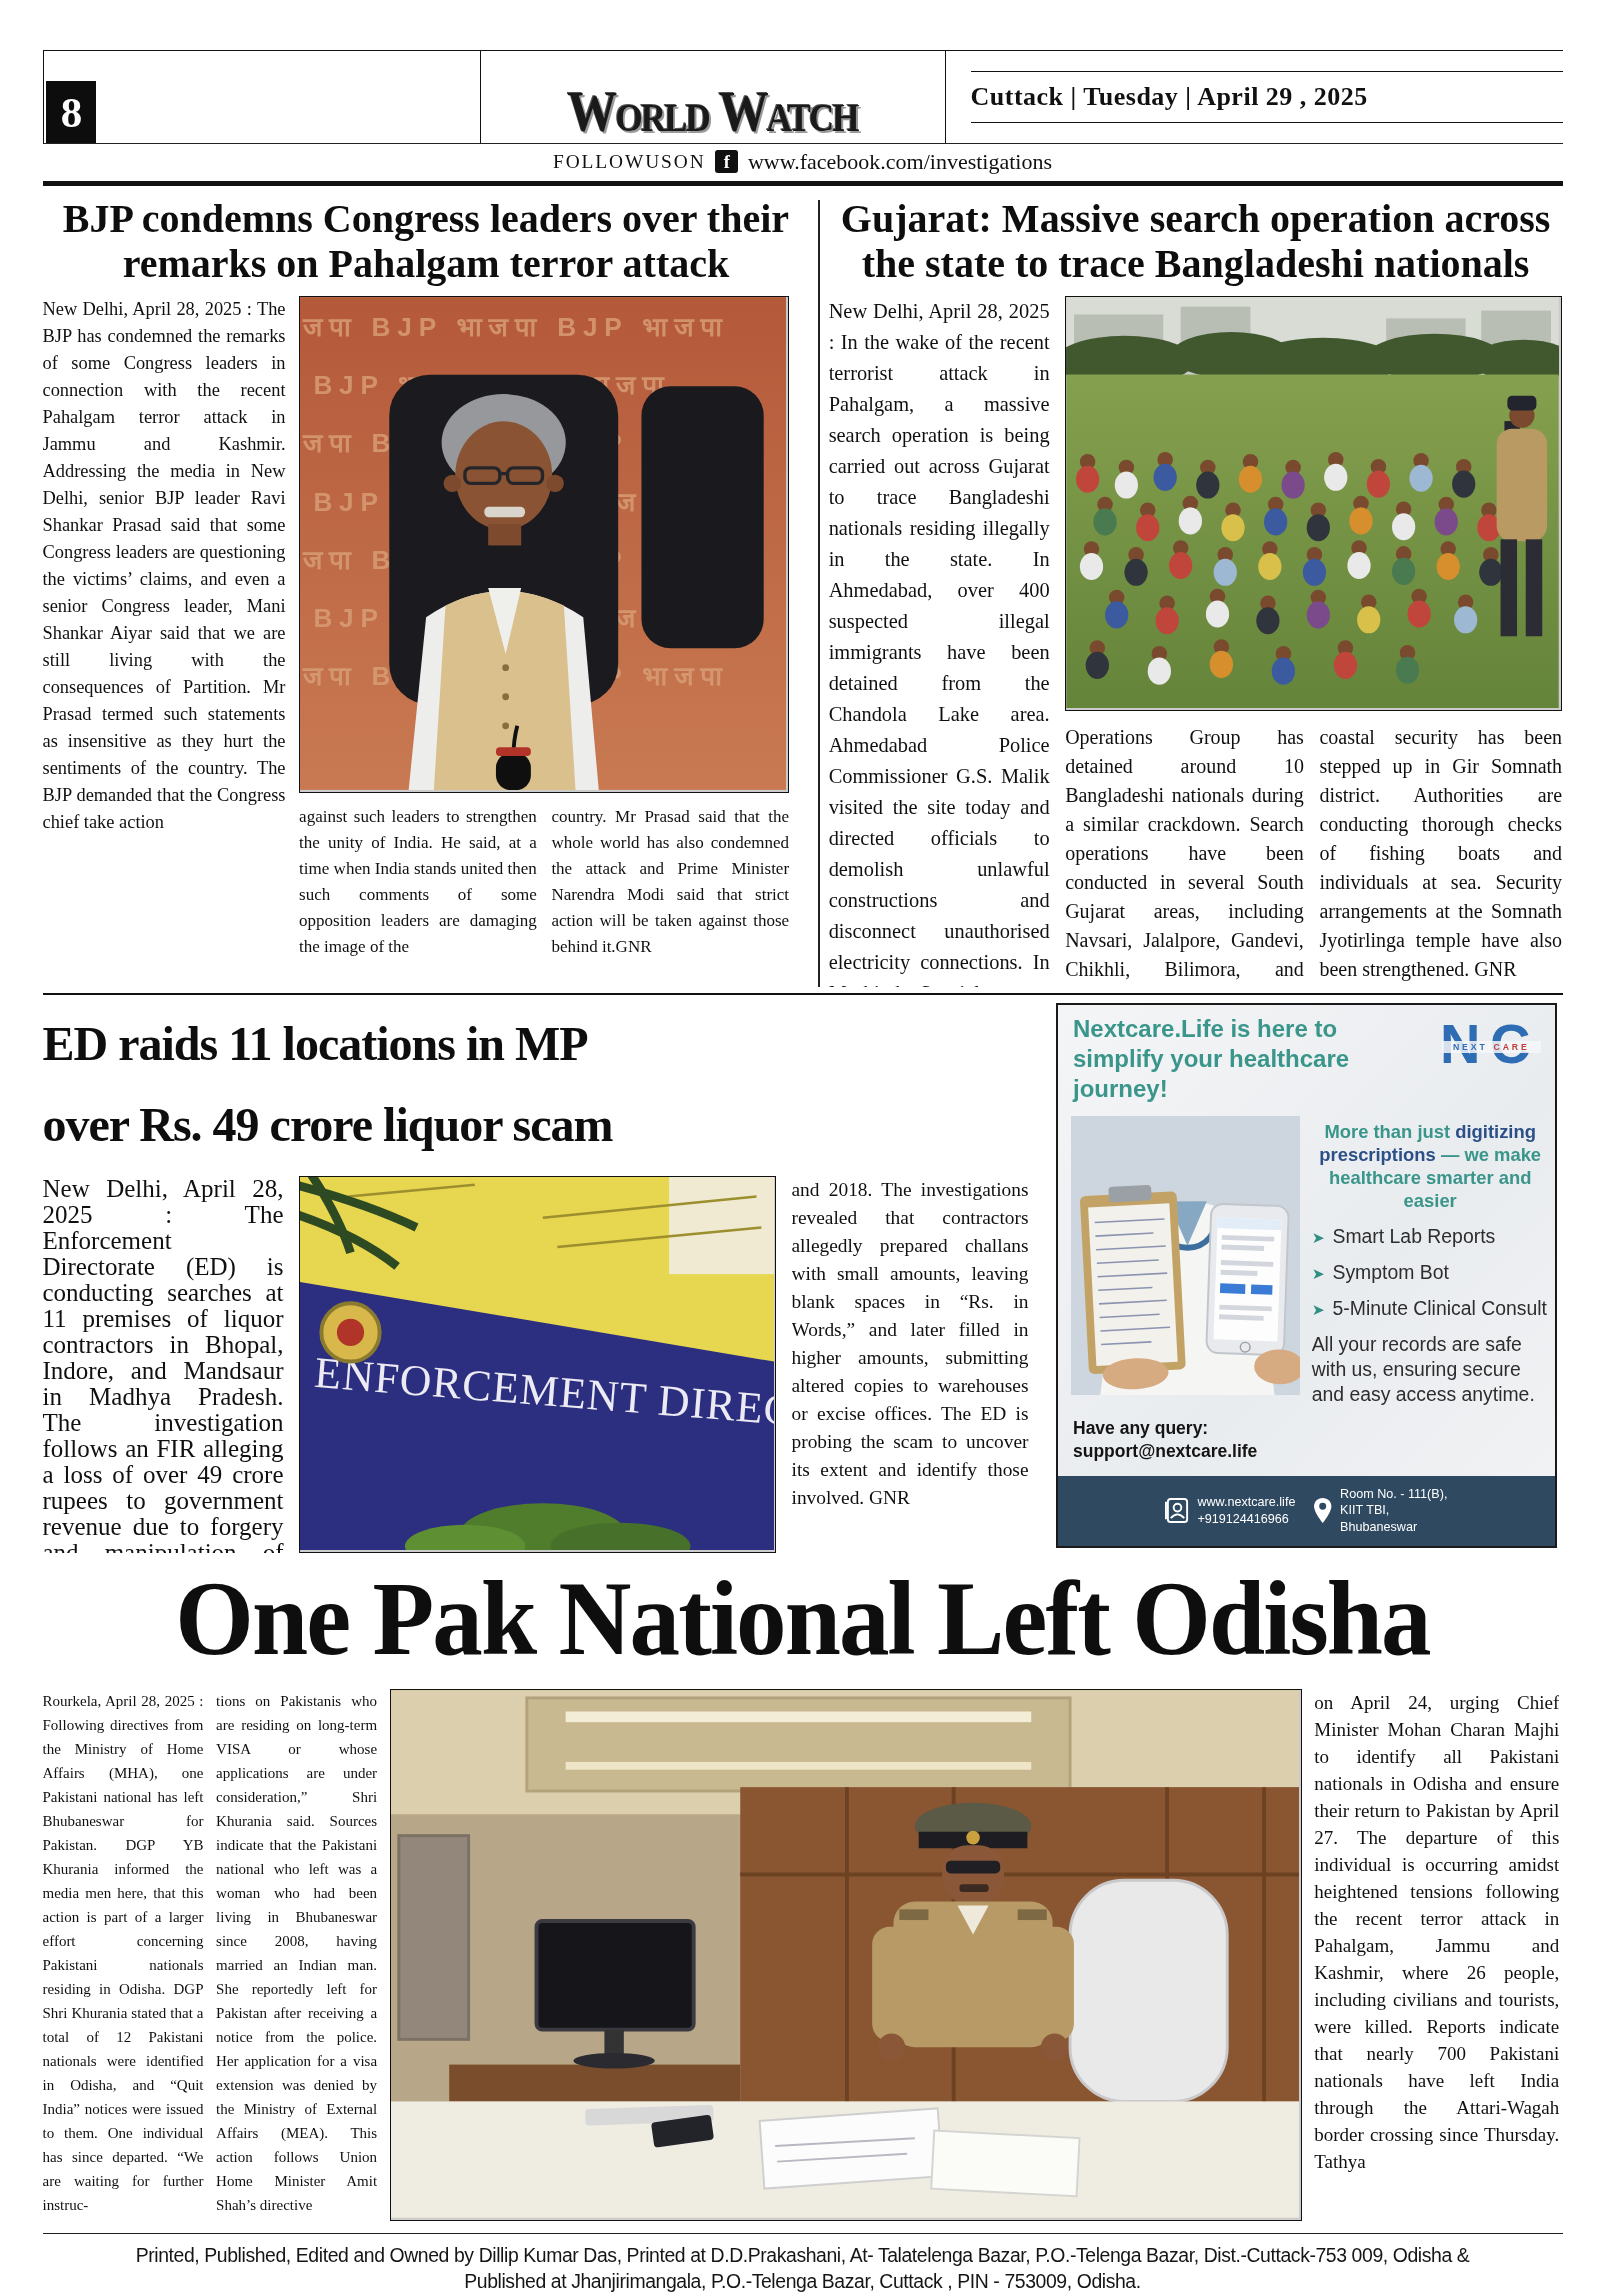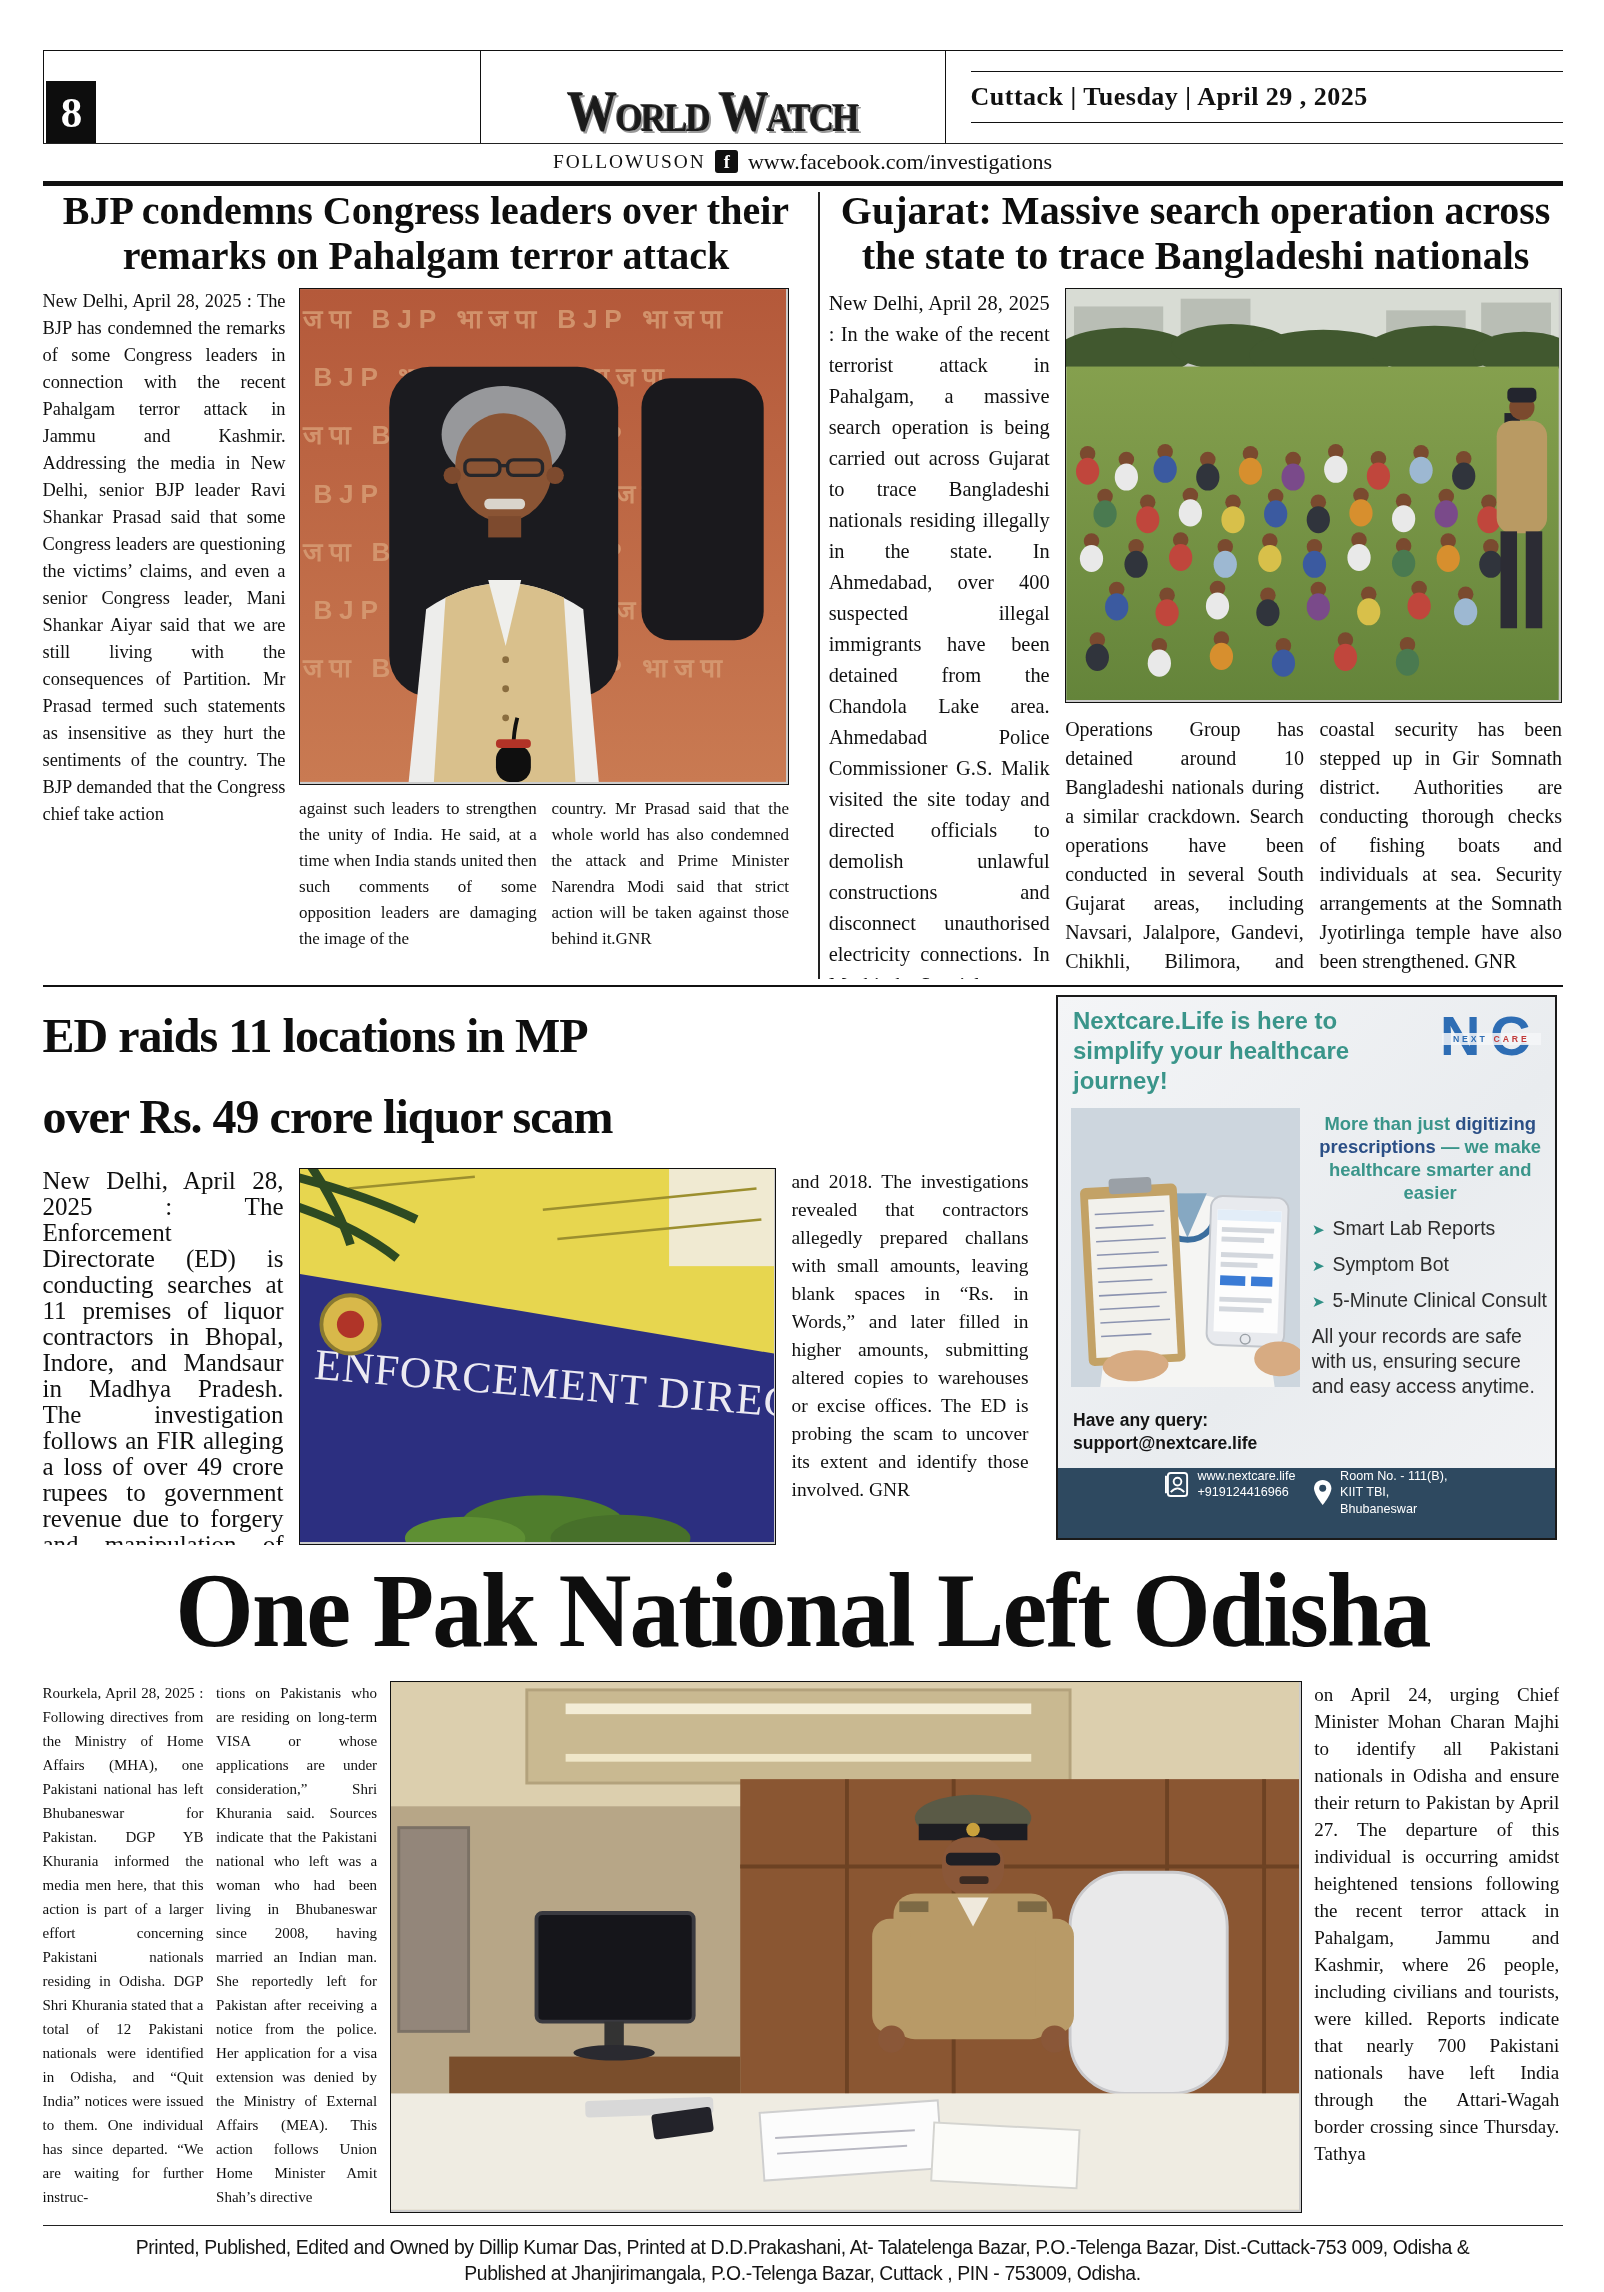--- a/index.html
+++ b/index.html
@@ -35,21 +35,21 @@
   .fb-url { font-size:22px; }
   .rule-thick { height:4.9px; background:#111; }
 
   
   .hl { font-weight:bold; text-align:center; color:#0e0e0e; }
   .col { text-align:justify; overflow:hidden; color:#101010; }
   .photo { border:1.9px solid #111; overflow:hidden; background:#ccc; }
   .photo svg { display:block; }
 
   
-  .top { display:flex; padding-top:1px; }
+  .top { display:flex; padding-top:9px; }
   .art-bjp { width:767px; }
   .vdivider { width:1.9px; background:#222; margin:5.8px 8.7px 0 8.7px; }
   .art-guj { width:734px; }
   .hl-top { font-size:40px; line-height:45px; margin:1.9px 0 9.7px 0; }
   .bjp-body { display:flex; gap:13.6px; }
   .c-a1-1 { width:243px; height:691px; font-size:18.4px; line-height:27px; }
   .bjp-right { width:490px; }
   .bjp-photo { width:490px; height:497px; }
   .bjp-cols { display:flex; gap:14.6px; margin-top:10.7px; }
   .c-a1-2, .c-a1-3 { width:238px; height:180px; font-size:17px; line-height:26px; }
@@ -87,21 +87,21 @@
   .ad-photo { width:229px; height:279px; background:#cdd6de; flex:none; }
   .ad-right { width:237px; }
   .ad-pitch { font-size:18.4px; font-weight:bold; text-align:center; line-height:23px; padding-top:3.9px; }
   .ad-pitch .t1,.ad-pitch .t3 { color:#3a958a; } .ad-pitch .t2 { color:#2b4f86; }
   .ad-bullets { margin-top:13.6px; }
   .ad-bullet { display:flex; gap:7.8px; font-size:19.4px; color:#2d2d2d; margin-bottom:12.6px; align-items:baseline; }
   .ad-bullet .arrow { color:#2f8f85; font-size:15.5px; }
   .ad-safety { font-size:19.4px; color:#2d2d2d; line-height:25px; margin-top:3.9px; }
   .ad-query { padding:9.7px 0 0 15.5px; font-size:17.5px; font-weight:bold; color:#141414; line-height:23px; }
   .ad-bar { position:absolute; left:0; right:0; bottom:0; height:70px; background:#2e4960; color:#fff;
-    display:flex; align-items:flex-start; justify-content:center; gap:17.5px; }
+    display:flex; align-items:center; justify-content:center; gap:17.5px; }
   .ad-bar .grp { display:flex; align-items:center; gap:7.8px; }
   .ad-bar .txt { font-size:12.6px; line-height:16.5px; }
 
   
   .hl-pak { font-size:101px; line-height:113px; letter-spacing:-1.9px; margin-top:9.7px; transform:scaleY(1.04); }
   .pak-body { display:flex; gap:12.6px; margin-top:13.6px; }
   .c-pk-1, .c-pk-2 { width:161px; height:532px; font-size:15px; line-height:24px; }
   .pak-photo { width:912px; height:532px; flex:none; }
   .c-pk-3 { width:245px; height:532px; font-size:19px; line-height:27px; }
 

